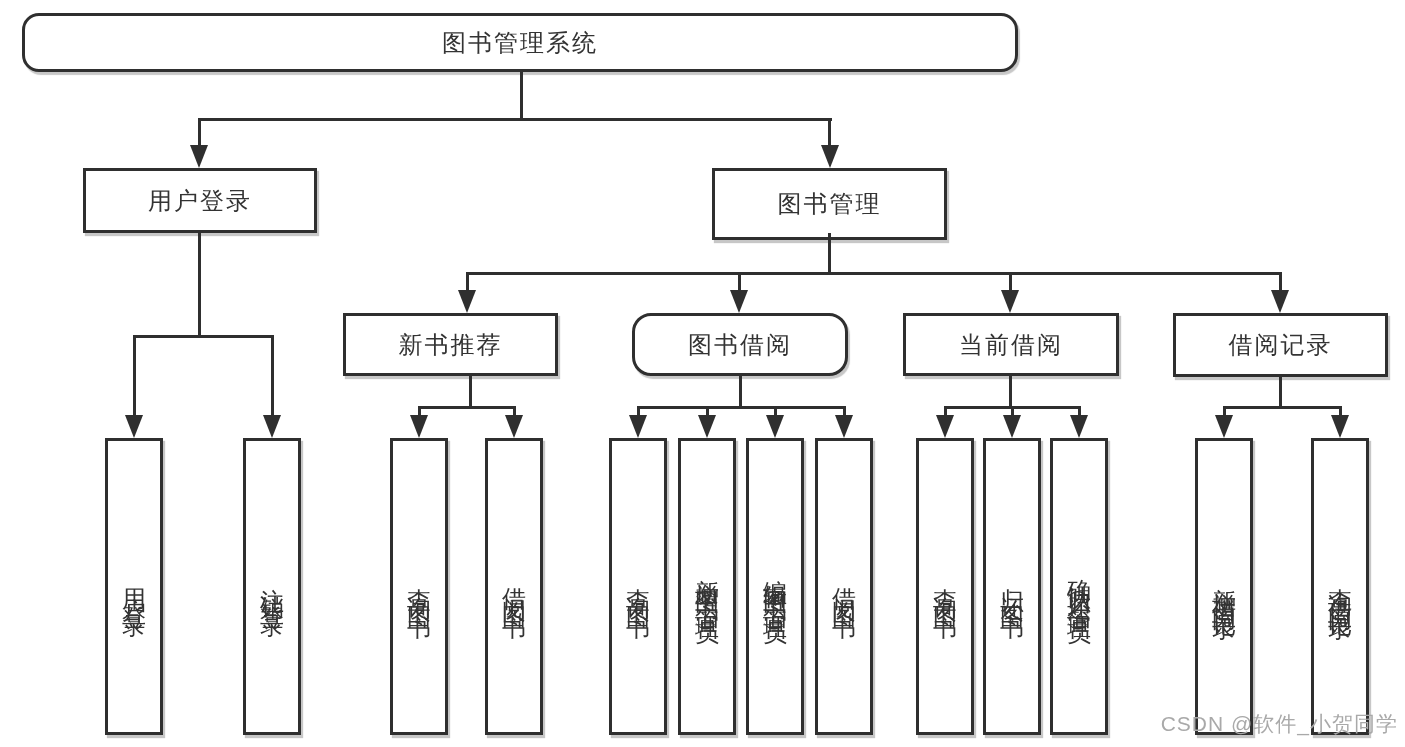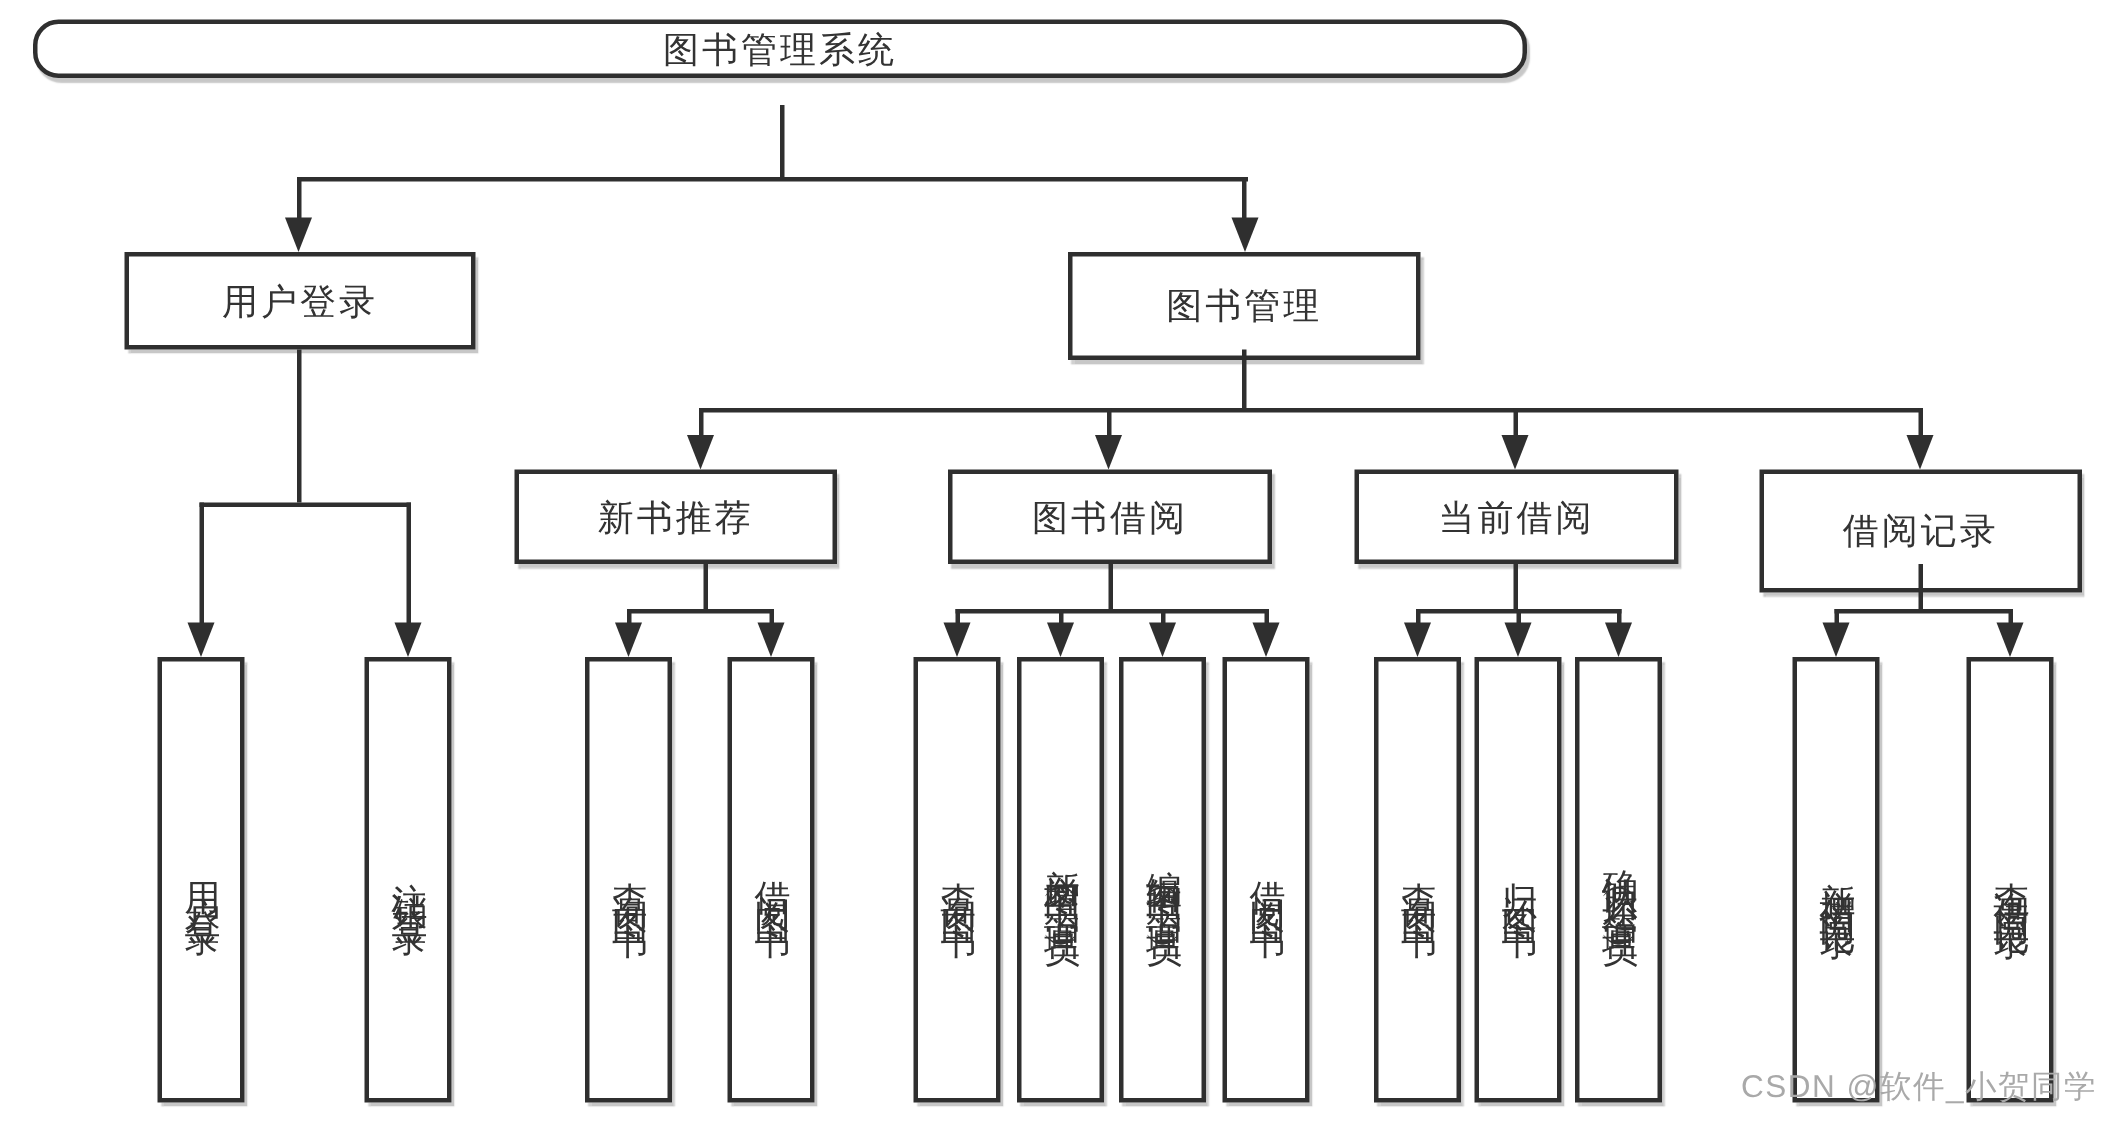--- a/index.html
+++ b/index.html
@@ -39,21 +39,21 @@
   .watermark{
     position:absolute;color:var(--watermark);font-size:21px;
     letter-spacing:1px;z-index:5;
   }
 </style>
 </head>
 <body>
 
 <div class="stage">
 
-  <div class="box" style="left:22px;top:13px;width:996px;height:39px;border-radius:17px;">图书管理系统</div>
+  <div class="box" style="left:22px;top:13px;width:996px;height:59px;border-radius:17px;">图书管理系统</div>
 
   <div class="vline" style="left:520px;top:70px;height:48px;"></div>
   <div class="hline" style="left:198px;top:118px;width:634px;"></div>
   <div class="vline" style="left:198px;top:118px;height:28px;"></div>
   <div class="arrow" style="left:190px;top:145px;"></div>
   <div class="vline" style="left:828px;top:118px;height:28px;"></div>
   <div class="arrow" style="left:821px;top:145px;"></div>
 
   <div class="box" style="left:83px;top:168px;width:234px;height:65px;">用户登录</div>
   <div class="box" style="left:712px;top:168px;width:235px;height:72px;">图书管理</div>
@@ -70,23 +70,23 @@
   <div class="vline" style="left:466px;top:272px;height:20px;"></div>
   <div class="arrow" style="left:458px;top:290px;"></div>
   <div class="vline" style="left:738px;top:272px;height:20px;"></div>
   <div class="arrow" style="left:730px;top:290px;"></div>
   <div class="vline" style="left:1009px;top:272px;height:20px;"></div>
   <div class="arrow" style="left:1001px;top:290px;"></div>
   <div class="vline" style="left:1279px;top:272px;height:20px;"></div>
   <div class="arrow" style="left:1271px;top:290px;"></div>
 
   <div class="box" style="left:343px;top:313px;width:215px;height:63px;">新书推荐</div>
-  <div class="box" style="left:632px;top:313px;width:216px;height:63px;">图书借阅</div>
+  <div class="box" style="left:632px;top:313px;width:216px;height:63px;border-radius:19px;">图书借阅</div>
   <div class="box" style="left:903px;top:313px;width:216px;height:63px;">当前借阅</div>
-  <div class="box" style="left:1173px;top:313px;width:215px;height:82px;">借阅记录</div>
+  <div class="box" style="left:1173px;top:313px;width:215px;height:64px;">借阅记录</div>
 
   <div class="vline" style="left:469px;top:376px;height:30px;"></div>
   <div class="hline" style="left:418px;top:406px;width:98px;"></div>
   <div class="vline" style="left:418px;top:406px;height:11px;"></div>
   <div class="arrow" style="left:410px;top:415px;"></div>
   <div class="vline" style="left:513px;top:406px;height:11px;"></div>
   <div class="arrow" style="left:505px;top:415px;"></div>
 
   <div class="vline" style="left:739px;top:376px;height:30px;"></div>
   <div class="hline" style="left:637px;top:406px;width:208px;"></div>

